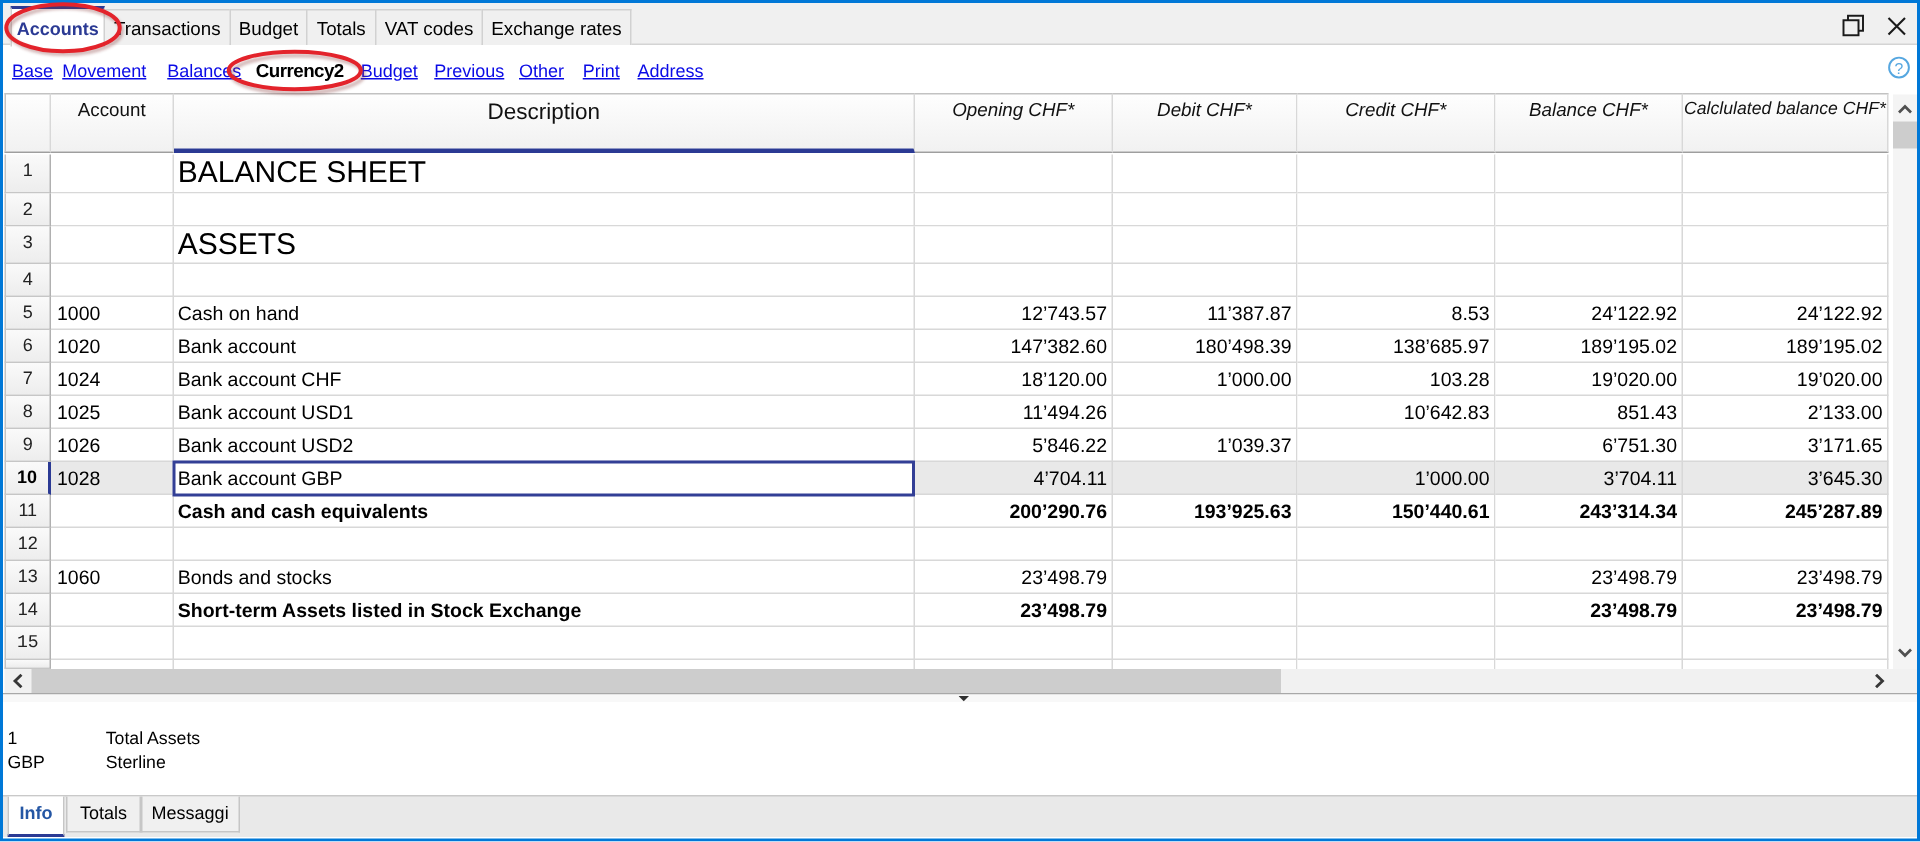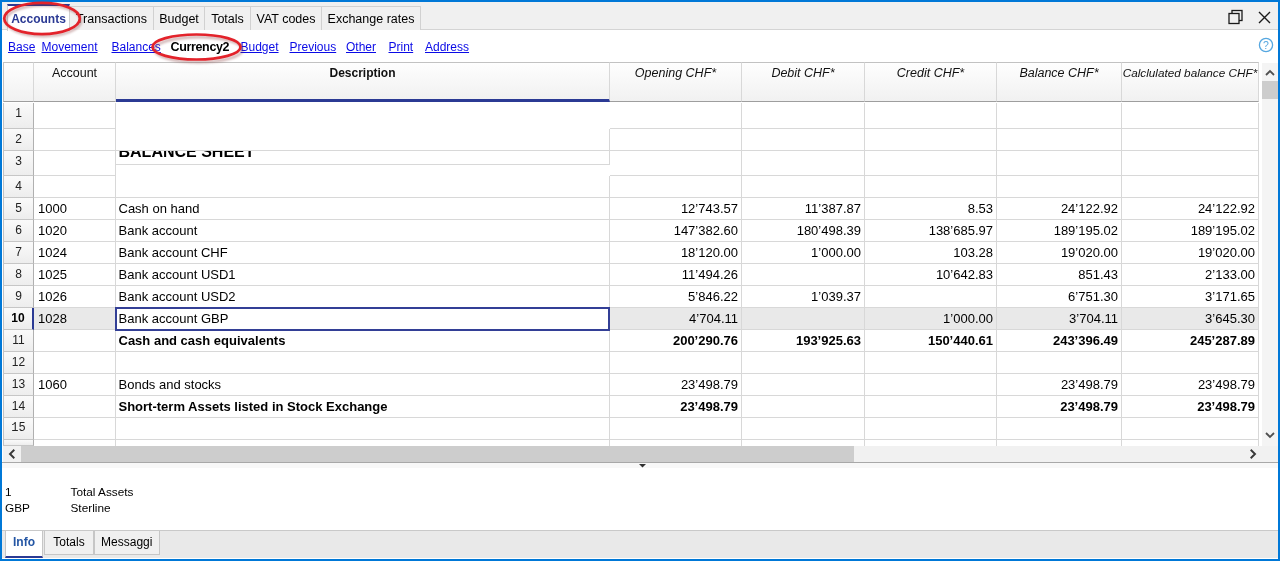--- a/index.html
+++ b/index.html
@@ -13,34 +13,34 @@
 .ttab.last { border-right:1px solid #d1d1d1; }
 .ttab.noleft { border-left:none; }
 .ttab.act { top:3.5px; height:27px; background:#fff; border:1px solid #d1d1d1; border-bottom:none; border-top:2px solid #2b3a94; color:#2b3a94; font-weight:bold; font-size:12px; line-height:26px; z-index:2; }
 #vbar { position:absolute; left:2px; top:30px; width:1276px; height:32px; background:#fff; }
 .vlink { position:absolute; top:10px; font-size:12px; color:#0a0ae6; text-decoration:underline; white-space:nowrap; }
 .vcur { position:absolute; top:9.5px; font-size:12.5px; letter-spacing:-0.35px; color:#000; font-weight:bold; white-space:nowrap; }
 .hc { position:absolute; top:62px; height:40px; background:linear-gradient(#fefefe,#f1f1f1);
   border-right:1px solid #d8d8d8; border-top:1px solid #c2c2c2; border-bottom:1px solid #9e9e9e;
   font-size:12.5px; text-align:center; }
 .ht { display:block; margin-top:3px; color:#111; white-space:nowrap; }
-.hb { font-weight:bold; font-size:12px; }
+.hb { font-weight:normal; font-size:15px; }
 .hi { font-style:italic; }
 .hsel { border-bottom:3px solid #2b3a94; }
 .c { position:absolute; background:#fff; border-right:1px solid #d8d8d8; border-bottom:1px solid #d8d8d8;
   font-size:13px; color:#000; line-height:21px; white-space:nowrap; overflow:hidden; }
 .c.nb { border-bottom:none; }
 .gut { background:linear-gradient(#fafafa,#ededed); border-right:1px solid #b0b0b0; border-bottom:1px solid #c6c6c6;
   border-left:1px solid #c2c2c2; text-align:center; font-size:12px; color:#222; }
 .gsel { font-weight:bold; color:#000; border-right:2px solid #2b3a94; }
 .al { padding-left:4px; text-align:left; }
 .ar { padding-right:3px; text-align:right; }
 .b { font-weight:bold; }
 .pl2 { padding-left:2.5px; }
-.sec { font-weight:bold; font-size:16px; line-height:25px;margin-top:36px; }
+.sec { font-weight:normal; font-size:20px; line-height:25px; }
 .selbg { background:#e9e9e9; }
 .selcell { border:2px solid #333f96; line-height:20px; z-index:3; padding-left:1.5px; background:#fff; }
 #vsb { position:absolute; left:1262px; top:63px; width:16px; height:383px; background:#f4f4f4; }
 #vsb .thumb { position:absolute; left:0; top:18px; width:16px; height:18px; background:#cdcdcd; }
 #hsb { position:absolute; left:3px; top:446px; width:1257px; height:15.5px; background:#f1f1f1; }
 #hsb .thumb { position:absolute; left:18px; top:0; width:833px; height:15.5px; background:#cdcdcd; }
 #corner { position:absolute; left:1260px; top:446px; width:18px; height:15.5px; background:#f1f1f1; }
 #sep { position:absolute; left:2px; top:462px; width:1276px; height:1px; background:#a8a8a8; }
 #split { position:absolute; left:2px; top:463px; width:1276px; height:4.5px; background:#f8f8f8; }
 #info { position:absolute; left:2px; top:467.5px; width:1276px; height:62.5px; background:#fff; font-size:11.8px; color:#000; }
@@ -182,21 +182,21 @@
 <div class="c ar selbg" style="left:742px;top:308px;width:123px;height:22px;"></div>
 <div class="c ar selbg" style="left:865px;top:308px;width:132px;height:22px;">1’000.00</div>
 <div class="c ar selbg" style="left:997px;top:308px;width:125px;height:22px;">3’704.11</div>
 <div class="c ar selbg" style="left:1122px;top:308px;width:137px;height:22px;">3’645.30</div>
 <div class="c gut" style="left:3px;top:330px;width:31px;height:22px;">11</div>
 <div class="c al" style="left:34px;top:330px;width:82px;height:22px;"></div>
 <div class="c al pl2 b" style="left:116px;top:330px;width:494px;height:22px;">Cash and cash equivalents</div>
 <div class="c ar b" style="left:610px;top:330px;width:132px;height:22px;">200’290.76</div>
 <div class="c ar b" style="left:742px;top:330px;width:123px;height:22px;">193’925.63</div>
 <div class="c ar b" style="left:865px;top:330px;width:132px;height:22px;">150’440.61</div>
-<div class="c ar b" style="left:997px;top:330px;width:125px;height:22px;">243’396.49</div>
+<div class="c ar b" style="left:997px;top:330px;width:125px;height:22px;">243’314.34</div>
 <div class="c ar b" style="left:1122px;top:330px;width:137px;height:22px;">245’287.89</div>
 <div class="c gut" style="left:3px;top:352px;width:31px;height:22px;">12</div>
 <div class="c al" style="left:34px;top:352px;width:82px;height:22px;"></div>
 <div class="c al pl2" style="left:116px;top:352px;width:494px;height:22px;"></div>
 <div class="c ar" style="left:610px;top:352px;width:132px;height:22px;"></div>
 <div class="c ar" style="left:742px;top:352px;width:123px;height:22px;"></div>
 <div class="c ar" style="left:865px;top:352px;width:132px;height:22px;"></div>
 <div class="c ar" style="left:997px;top:352px;width:125px;height:22px;"></div>
 <div class="c ar" style="left:1122px;top:352px;width:137px;height:22px;"></div>
 <div class="c gut" style="left:3px;top:374px;width:31px;height:22px;">13</div>

